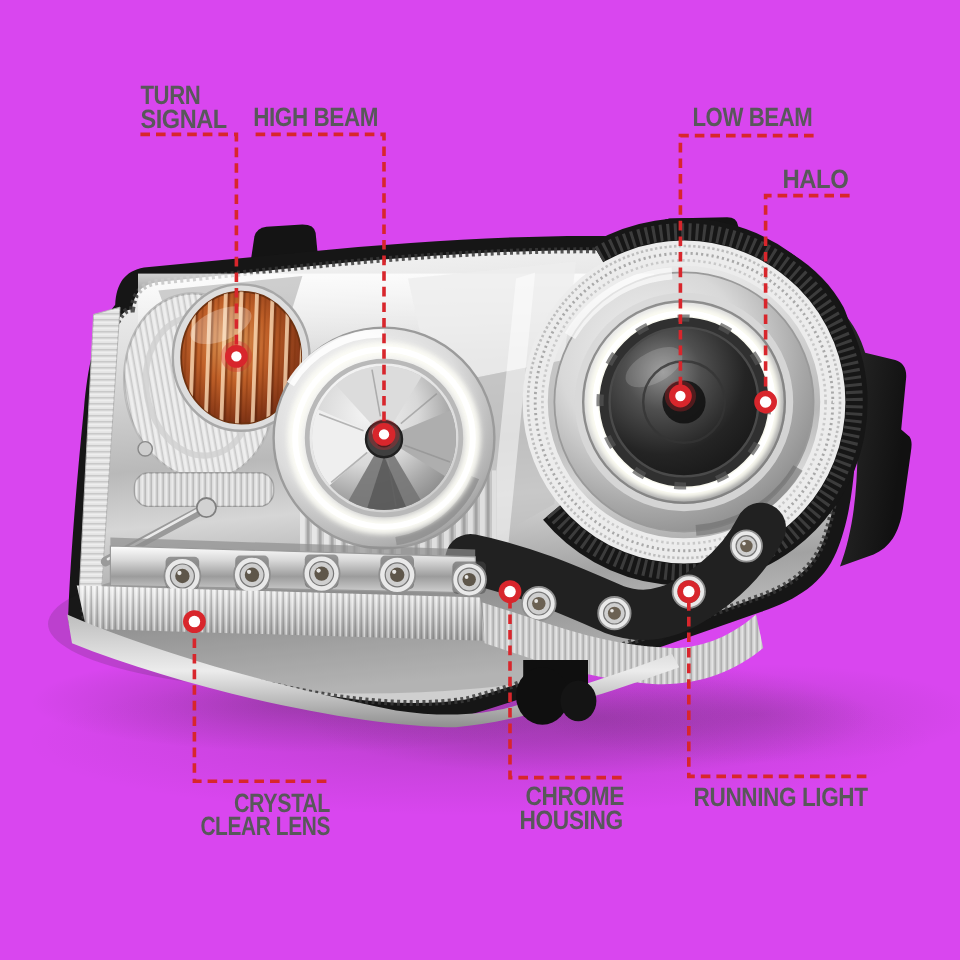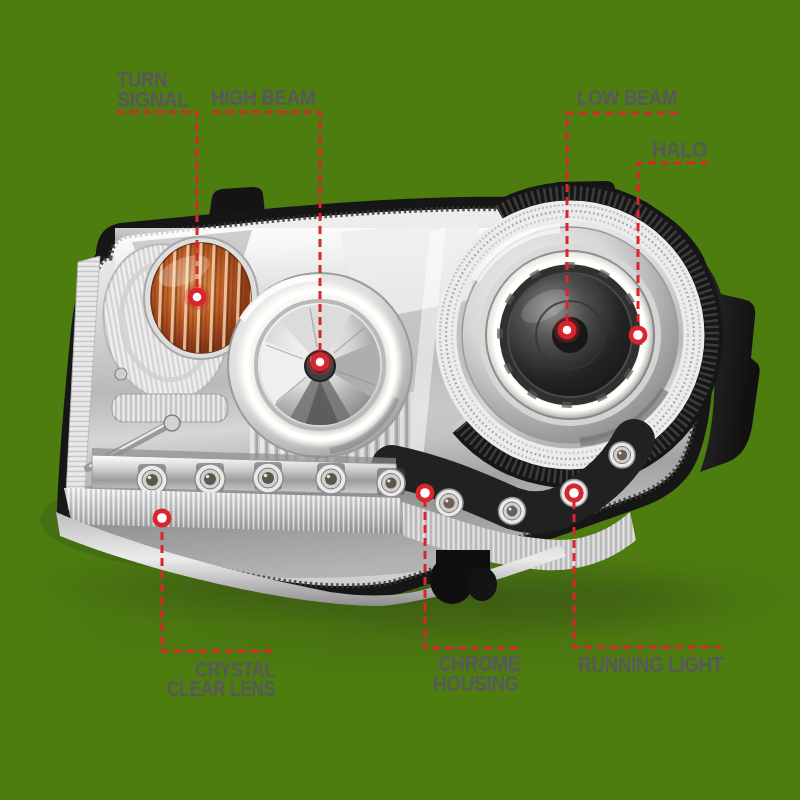--- a/index.html
+++ b/index.html
@@ -1,16 +1,16 @@
 <!DOCTYPE html>
 <html><head>
 <meta charset="utf-8">
 <style>
   html,body{margin:0;padding:0;background:#ffffff;}
-  .stage{position:relative;width:800px;height:800px;background:#4d7c0f;overflow:hidden;}
+  .stage{position:relative;width:800px;height:800px;background:#d946ef;overflow:hidden;}
   svg{display:block;}
   .lbl{
     font-family:"Liberation Sans", sans-serif;
     font-size:22px;
     font-weight:bold;
     letter-spacing:-0.4px;
   }
   .leader{fill:none;stroke-width:3;stroke-dasharray:8 5;}
 </style>
 </head>

